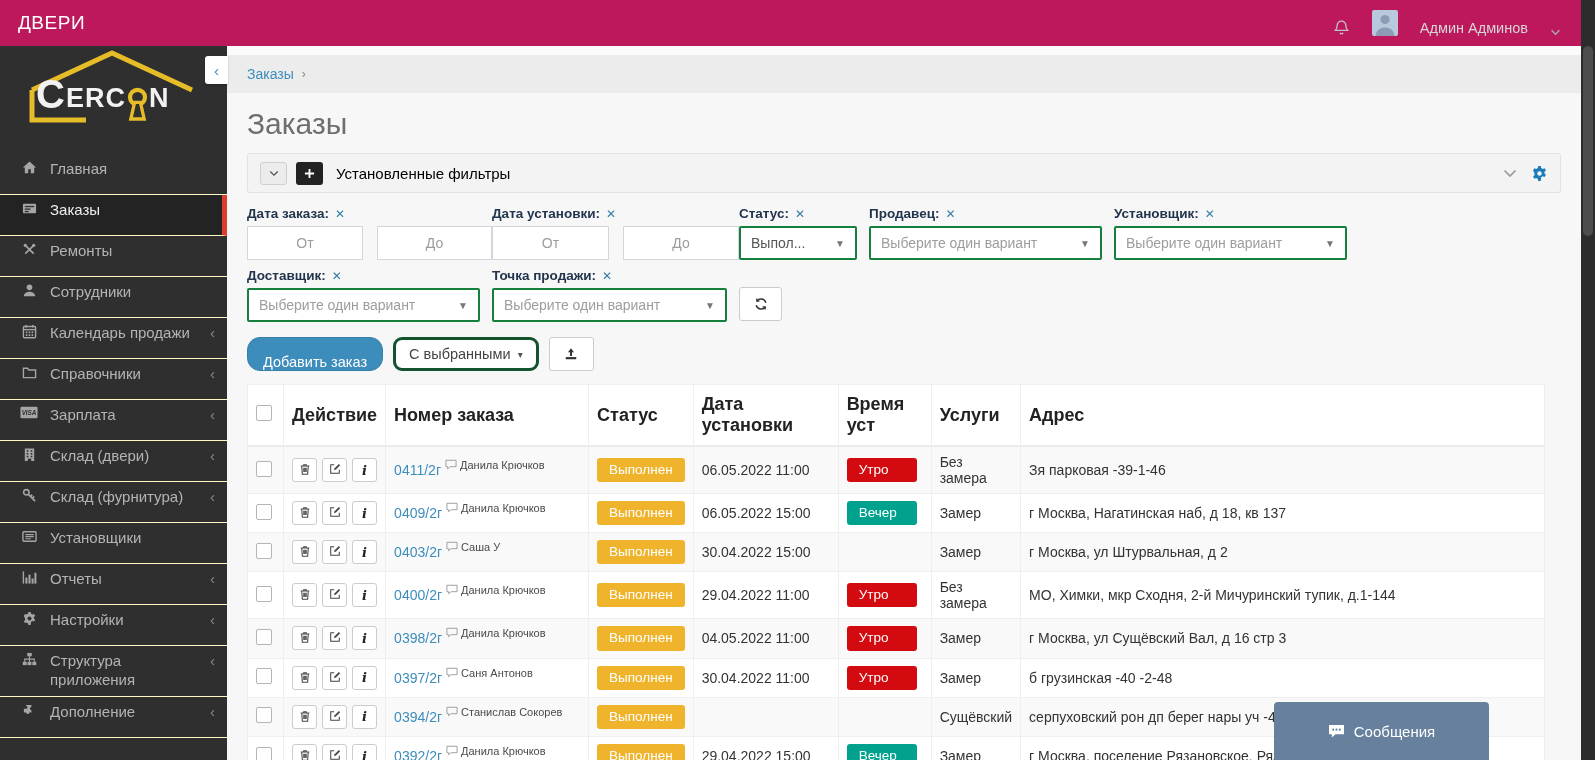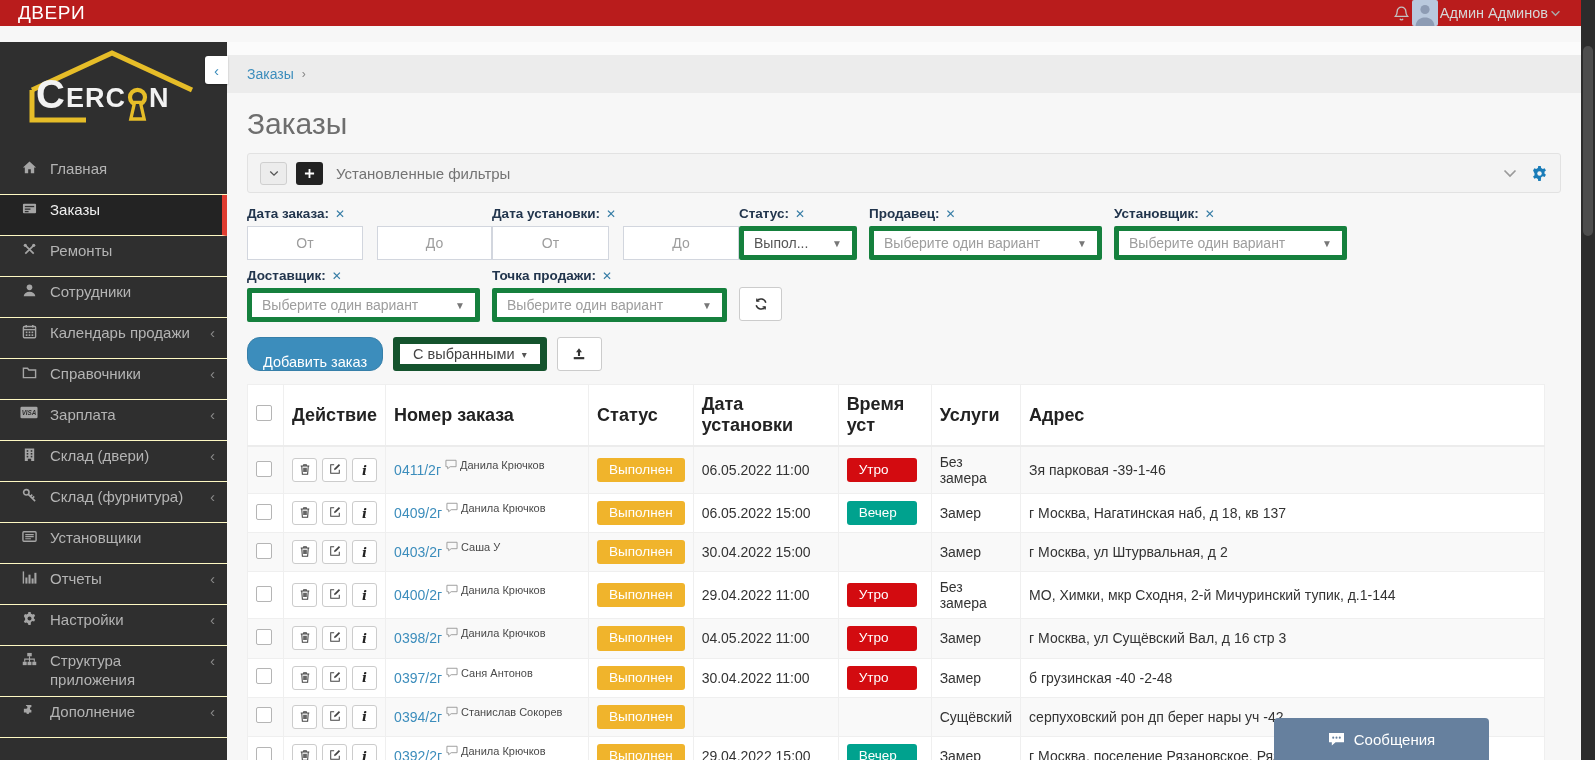--- a/index.html
+++ b/index.html
@@ -1,22 +1,22 @@
 <!DOCTYPE html>
 <html><head>
 <meta charset="utf-8">
 <style>
   * { margin:0; padding:0; box-sizing:border-box; }
   html,body { width:1595px; height:760px; overflow:hidden; }
   body { font-family:"Liberation Sans","DejaVu Sans",sans-serif; background:#f7f7f7; position:relative; }
 
   
-  .topbar { position:absolute; top:0; left:0; width:1595px; height:26px; background:#b91c1c; display:flex; align-items:center; z-index:30; }
+  .topbar { position:absolute; top:0; left:0; width:1595px; height:46px; background:#be185d; display:flex; align-items:center; z-index:30; }
   .brand { width:227px; padding-left:18px; color:#fff; font-size:19px; font-weight:500; letter-spacing:.5px; }
-  .topbar-right { margin-left:auto; display:flex; align-items:center; gap:2px; padding-right:34px; color:#c9c9c9; }
+  .topbar-right { margin-left:auto; display:flex; align-items:flex-end; gap:22px; padding-right:34px; color:#c9c9c9; }
   .bell { color:#c3c3c3; display:flex; }
   .avatar { width:26px; height:26px; overflow:hidden; border-radius:2px; display:flex; }
   .user-name { color:#d6d6d6; font-size:14.5px; }
   .topbar .caret { color:#aaa; display:flex; }
 
   
   .sidebar { position:absolute; top:42px; left:0; width:227px; height:718px; background:#2f2f2f; z-index:20; }
   .logo { position:relative; height:112px; }
   .logo .house { position:absolute; left:26px; top:6px; }
   .logo .word { position:absolute; left:36px; top:34px; display:flex; align-items:flex-end; color:#f2f2f2; font-weight:bold; letter-spacing:1px; }
@@ -35,42 +35,42 @@
   .top-strip { height:13px; background:#fbfbfb; }
   .breadcrumb-bar { height:38px; background:#ececec; display:flex; align-items:center; padding-left:20px; gap:8px; }
   .breadcrumb-bar a { color:#3c8dbc; font-size:14px; text-decoration:none; cursor:pointer; }
   .breadcrumb-bar .sep { color:#888; font-size:12px; }
   .page-title { font-size:30px; font-weight:300; color:#6e6e6e; margin:14px 0 12px 20px; }
 
   .filter-panel { margin:0 20px; height:40px; background:#f3f3f3; border:1px solid #e2e2e2; border-radius:3px; display:flex; align-items:center; padding:0 12px; gap:9px; }
   .mini-btn { width:27px; height:23px; border-radius:3px; display:flex; align-items:center; justify-content:center; cursor:pointer; }
   .mini-btn.light { background:#ececec; border:1px solid #cfcfcf; color:#555; }
   .mini-btn.dark { background:#222; color:#fff; }
-  .filter-panel-title { font-size:15px; color:#737373; margin-left:4px; }
+  .filter-panel-title { font-size:15px; color:#000000; margin-left:4px; }
   .filter-panel-right { margin-left:auto; display:flex; align-items:center; gap:14px; }
   .filter-panel-right .chev { color:#9a9a9a; display:flex; cursor:pointer; }
   .gear-blue { color:#1a7cb8; display:flex; cursor:pointer; }
 
   .filters { margin:13px 20px 0; }
   .filters-row { display:flex; gap:12px; align-items:flex-start; margin-bottom:8px; }
   .fgroup { display:flex; flex-direction:column; }
   .flabel { font-size:13.5px; font-weight:bold; color:#22354d; margin-bottom:5px; display:flex; align-items:center; gap:6px; }
   .fclear { color:#357ca5; font-size:12px; font-weight:bold; cursor:pointer; }
   .date-pair { display:flex; gap:14px; }
   .finput { height:34px; border:1px solid #d2d6de; background:#fff; font-size:14px; color:#555; padding:0 8px; text-align:center; font-family:inherit; }
   .finput::placeholder { color:#9d9d9d; }
-  .fselect { height:34px; border:5px solid #15803d; background:#fff; border-radius:2px; display:flex; align-items:center; padding:0 10px; font-size:14px; color:#9d9d9d; cursor:pointer; }
+  .fselect { height:34px; border:2px solid #15803d; background:#fff; border-radius:2px; display:flex; align-items:center; padding:0 10px; font-size:14px; color:#9d9d9d; cursor:pointer; }
   .fselect .val { flex:1; overflow:hidden; white-space:nowrap; text-overflow:ellipsis; }
   .fselect .sel-caret { color:#777; font-size:10px; margin-left:6px; }
   .fselect.has-value .val { color:#555; }
   .refresh-btn { width:43px; height:34px; background:#fff; border:1px solid #ccc; border-radius:3px; display:flex; align-items:center; justify-content:center; cursor:pointer; }
 
   .toolbar { margin:15px 20px 0; display:flex; align-items:center; }
   .btn-primary { height:34px; background:#3c8dbc; border:1px solid #367fa9; color:#fff; font-size:14.5px; padding:16px 15px; border-radius:13px; cursor:pointer; font-family:inherit; }
-  .btn-default { height:34px; background:#fff; border:7px solid #14532d; color:#444; font-size:14.5px; padding:0 13px; border-radius:3px; margin-left:10px; cursor:pointer; display:flex; align-items:center; gap:7px; font-family:inherit; }
+  .btn-default { height:34px; background:#fff; border:3px solid #14532d; color:#444; font-size:14.5px; padding:0 13px; border-radius:9px; margin-left:10px; cursor:pointer; display:flex; align-items:center; gap:7px; font-family:inherit; }
   .btn-default .dd { font-size:10px; color:#555; }
   .btn-upload { width:45px; height:34px; background:#fff; border:1px solid #ccc; border-radius:3px; margin-left:10px; display:flex; align-items:center; justify-content:center; cursor:pointer; }
   .search-group { margin-left:auto; display:flex; }
   .search-dd { width:28px; height:34px; background:#fff; border:1px solid #d2d6de; border-right:none; border-radius:3px 0 0 3px; display:flex; align-items:center; justify-content:center; color:#666; cursor:pointer; }
   .search-input { width:236px; height:34px; border:1px solid #d2d6de; padding:0 10px; font-size:14px; color:#555; font-family:inherit; }
   .search-input::placeholder { color:#9d9d9d; }
   .search-btn { width:40px; height:34px; background:#54bcd4; border:none; border-radius:0 3px 3px 0; display:flex; align-items:center; justify-content:center; cursor:pointer; }
 
   
   .orders-table { margin:13px 20px 0; width:1298px; border-collapse:collapse; background:#fff; border:1px solid #eee; }
@@ -82,21 +82,21 @@
   .abtn { width:25px; height:24px; background:#fff; border:1px solid #ccc; border-radius:3px; display:inline-flex; align-items:center; justify-content:center; cursor:pointer; }
   .abtn .info-i { font-family:"DejaVu Serif","Liberation Serif",serif; font-weight:bold; font-size:13px; color:#222; font-style:italic; }
   .order-num { color:#3c8dbc; font-size:14px; text-decoration:none; cursor:pointer; }
   .comment { display:inline-flex; align-items:center; gap:3px; position:relative; top:-5px; margin-left:4px; }
   .comment .cname { font-size:11px; color:#4a4a4a; }
   .badge { display:inline-block; padding:4px 12px; border-radius:3px; color:#fff; font-size:13.5px; line-height:1.2; }
   .badge.status { min-width:64px; }
   .badge.time { min-width:70px; }
 
   
-  .messages-btn { position:absolute; bottom:0; right:106px; width:215px; height:42px; border:none; border-radius:4px 4px 0 0; color:#fff; font-size:15px; display:flex; align-items:center; justify-content:center; gap:9px; cursor:pointer; z-index:50; font-family:inherit; }
+  .messages-btn { position:absolute; bottom:0; right:106px; width:215px; height:58px; border:none; border-radius:4px 4px 0 0; color:#fff; font-size:15px; display:flex; align-items:center; justify-content:center; gap:9px; cursor:pointer; z-index:50; font-family:inherit; }
 
   
   .scrollbar { position:absolute; top:0; right:0; width:14px; height:760px; background:#2c2c2c; z-index:60; }
   .scrollbar .thumb { position:absolute; top:46px; left:2px; width:10px; height:190px; background:#4d4d4d; border-radius:5px; cursor:pointer; }
 </style>
 </head>
 <body>
 
 <header class="topbar">
   <div class="brand">ДВЕРИ</div>

